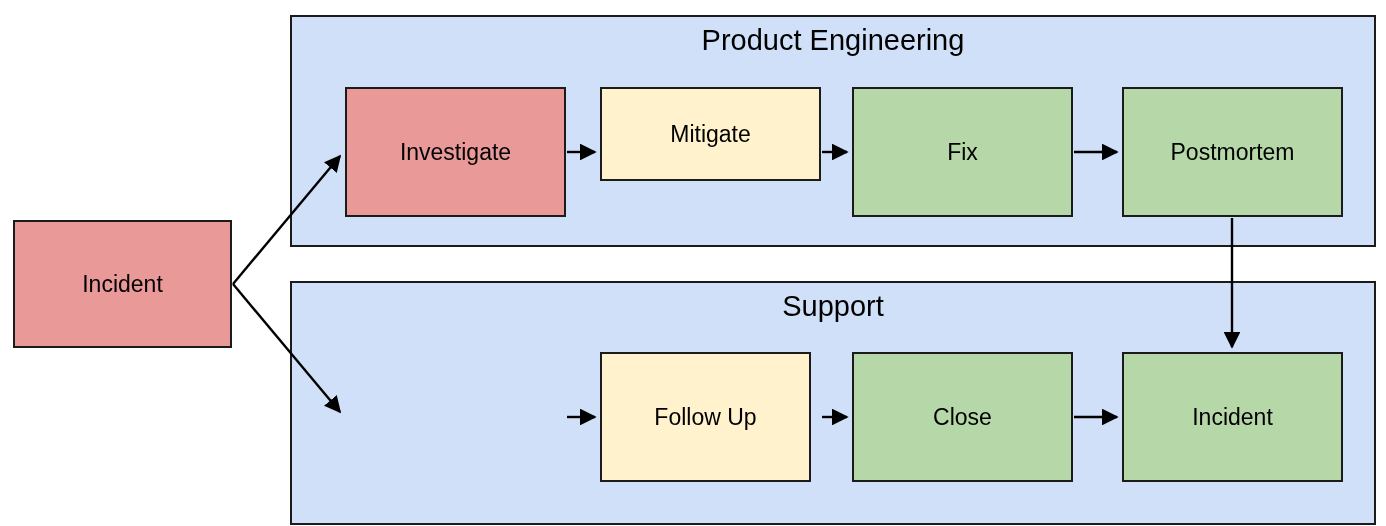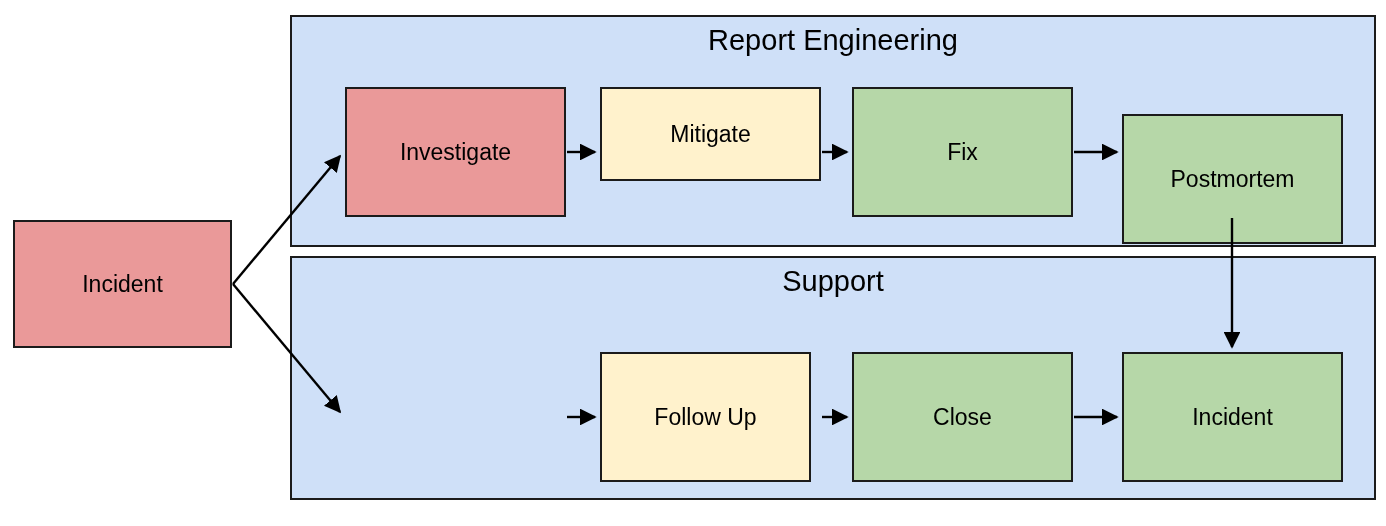--- a/index.html
+++ b/index.html
@@ -64,24 +64,24 @@
     height: 526px;
     pointer-events: none;
   }
 </style>
 </head>
 <body>
 
 <div id="canvas">
 
   <div class="lane" style="left:290px; top:15px; width:1086px; height:232px;">
-    <div class="lane-title">Report Engineering</div>
+    <div class="lane-title">Product Engineering</div>
   </div>
 
-  <div class="lane" style="left:290px; top:256px; width:1086px; height:244px;">
+  <div class="lane" style="left:290px; top:281px; width:1086px; height:244px;">
     <div class="lane-title">Support</div>
   </div>
 
   <div class="node fill-red" style="left:13px; top:220px; width:219px; height:128px;">
     <span>
         <span style="display: block;">Incident</span>
       </span>
   </div>
 
   <div class="node fill-red" style="left:345px; top:87px; width:221px; height:130px;">
@@ -89,21 +89,21 @@
   </div>
 
   <div class="node fill-yellow" style="left:600px; top:87px; width:221px; height:94px;">
     <span>Mitigate</span>
   </div>
 
   <div class="node fill-green" style="left:852px; top:87px; width:221px; height:130px;">
     <span>Fix</span>
   </div>
 
-  <div class="node fill-green" style="left:1122px; top:87px; width:221px; height:130px;margin-top:27px;">
+  <div class="node fill-green" style="left:1122px; top:87px; width:221px; height:130px;">
     <span>Postmortem</span>
   </div>
 
 
   <div class="node fill-yellow" style="left:600px; top:352px; width:211px; height:130px;">
     <span>Follow Up</span>
   </div>
 
   <div class="node fill-green" style="left:852px; top:352px; width:221px; height:130px;">
     <span>Close</span>

